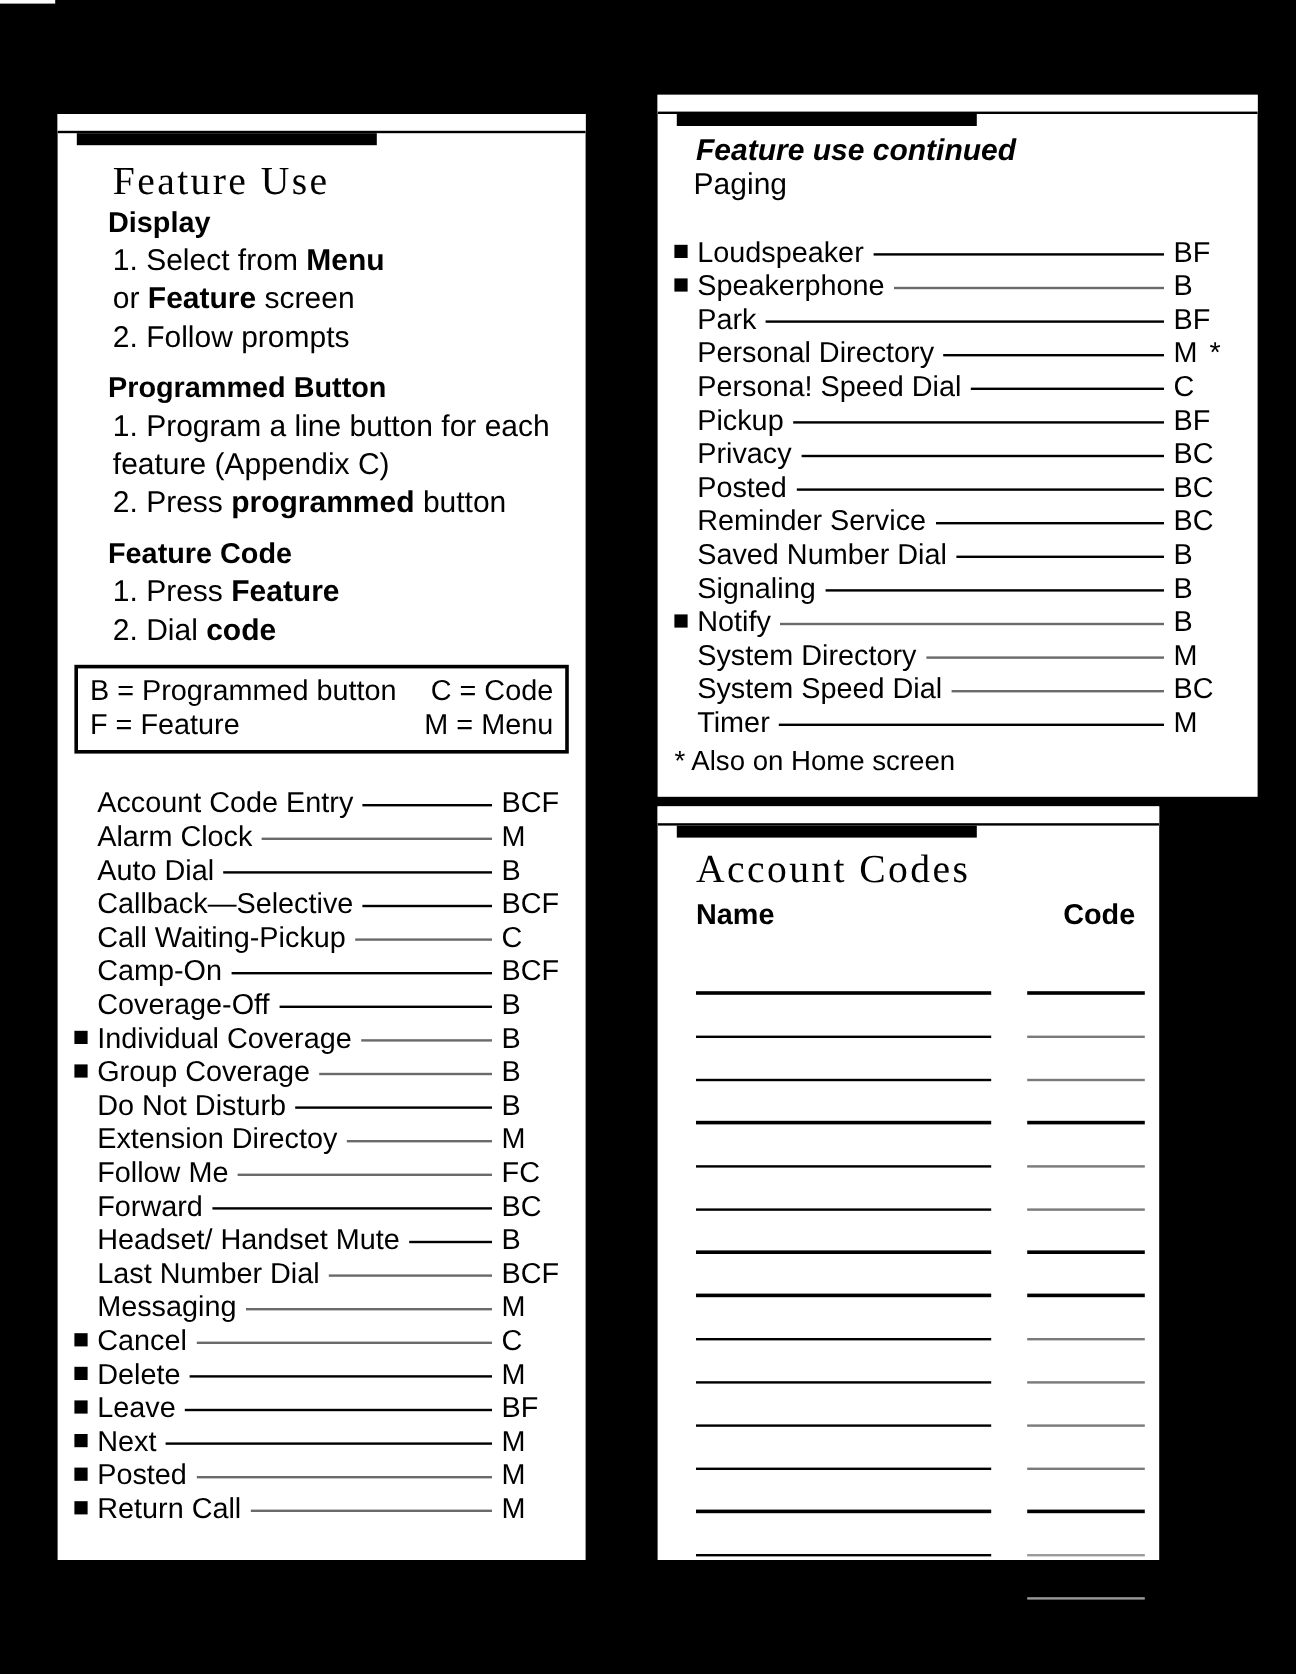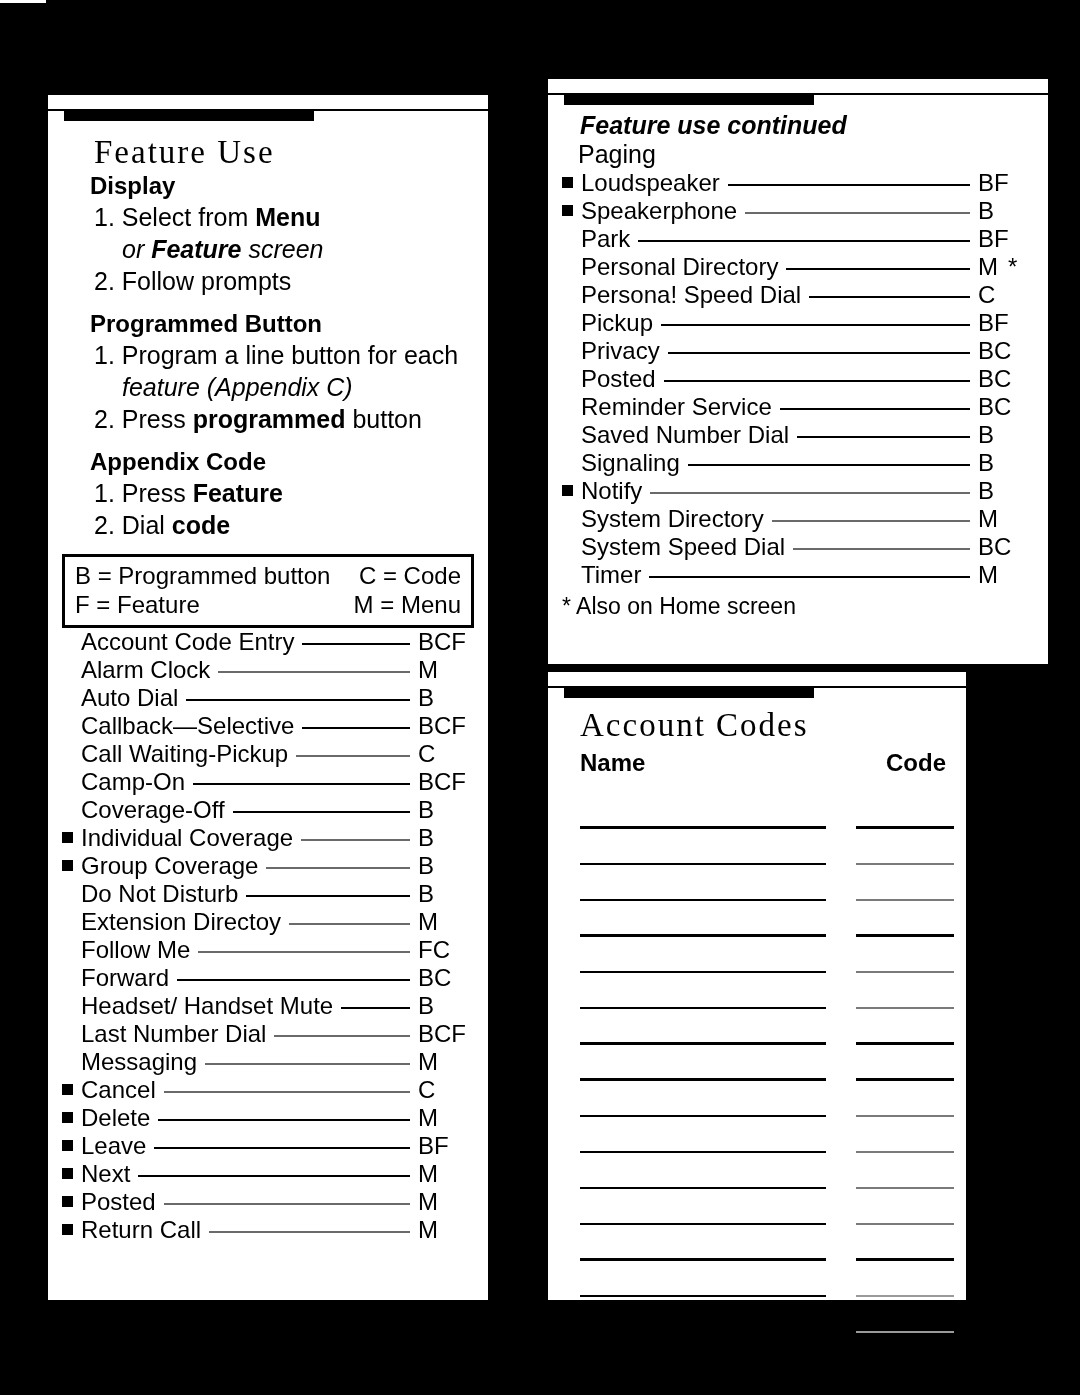--- a/index.html
+++ b/index.html
@@ -42,39 +42,39 @@
     line-height:1.05;
     color:#000;
   }
   .sub-head{
     font-size:24px;font-weight:bold;margin:2px 0 0 28px;color:#000;
   }
   .sub-head.sp{margin-top:14px;}
   .step{
     font-size:25px;margin:3px 0 0 32px;color:#000;white-space:nowrap;
   }
-  .step.ind{margin-left:60px;font-style:italic;}
+  .step.ind{margin-left:32px;}
   .step b{font-weight:bold;}
 
   
   .legend{
     margin:14px 0 0 0;
     border:3px solid #000;
     padding:4px 10px 6px 10px;
     display:block;
   }
   .legend-row{
     display:flex;justify-content:space-between;
     font-size:24px;color:#000;line-height:1.22;
   }
   .legend-row .lcol{white-space:nowrap;}
   .legend-row .rcol{white-space:nowrap;}
 
   
-  .flist{margin-top:0;}
+  .flist{margin-top:28px;}
   .frow{
     display:flex;align-items:baseline;
     font-size:24px;color:#000;
     line-height:1.0;
     padding:2px 0;
   }
   .frow .bullet{
     display:inline-block;width:11px;height:11px;background:#000;
     margin-right:8px;flex:0 0 auto;position:relative;top:-3px;
   }
@@ -140,21 +140,21 @@
 
       <div id="left-sections">
           <div class="sub-head">Display</div>
           <div class="step"><span>1. Select from </span><b>Menu</b></div>
           <div class="step ind"><span>or </span><b>Feature</b><span> screen</span></div>
           <div class="step"><span>2. Follow prompts</span></div>
           <div class="sub-head sp">Programmed Button</div>
           <div class="step"><span>1. Program a line button for each</span></div>
           <div class="step ind"><span>feature (Appendix C)</span></div>
           <div class="step"><span>2. Press </span><b>programmed</b><span> button</span></div>
-          <div class="sub-head sp">Appendix Code</div>
+          <div class="sub-head sp">Feature Code</div>
           <div class="step"><span>1. Press </span><b>Feature</b></div>
           <div class="step"><span>2. Dial </span><b>code</b></div>
         </div>
 
       <div class="legend">
         <div id="legend-rows">
             <div class="legend-row">
               <span class="lcol">B = Programmed button</span>
               <span class="rcol">C = Code</span>
             </div>

